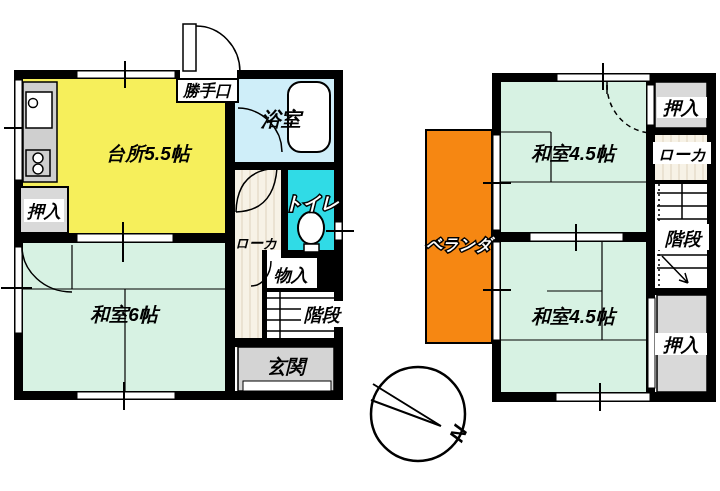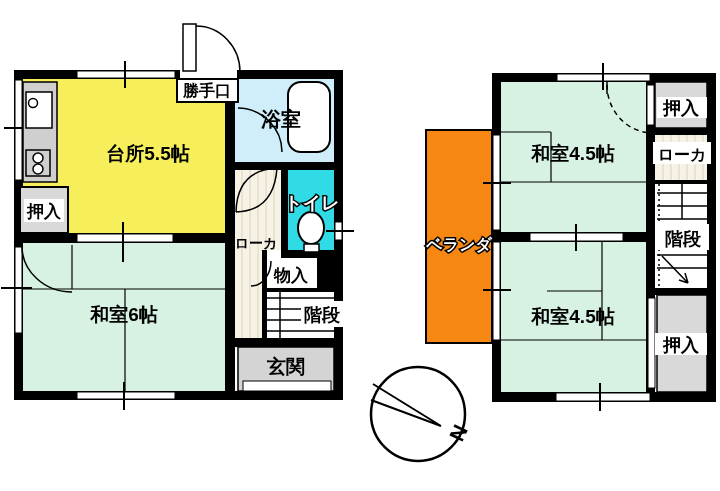--- a/index.html
+++ b/index.html
@@ -1,17 +1,17 @@
 <!DOCTYPE html>
 <html><head>
 <meta charset="utf-8">
 <style>
   html,body{margin:0;padding:0;background:#ffffff;}
   #stage{position:relative;width:720px;height:491px;background:#ffffff;overflow:hidden;
-         font-family:"Liberation Sans","DejaVu Sans",sans-serif;}
+         font-family:"Liberation Sans","DejaVu Sans",sans-serif;font-style:italic;}
   svg text{font-family:"Liberation Sans","DejaVu Sans",sans-serif;font-weight:bold;fill:#000;}
   svg text.outlined{fill:#fff;stroke:#000;stroke-width:3px;paint-order:stroke;}
 </style>
 </head>
 <body>
 
 <div id="stage">
 <svg width="720" height="491" viewBox="0 0 720 491">
 
   <rect x="23" y="79" width="209" height="164" fill="#f6ef5b"></rect>

